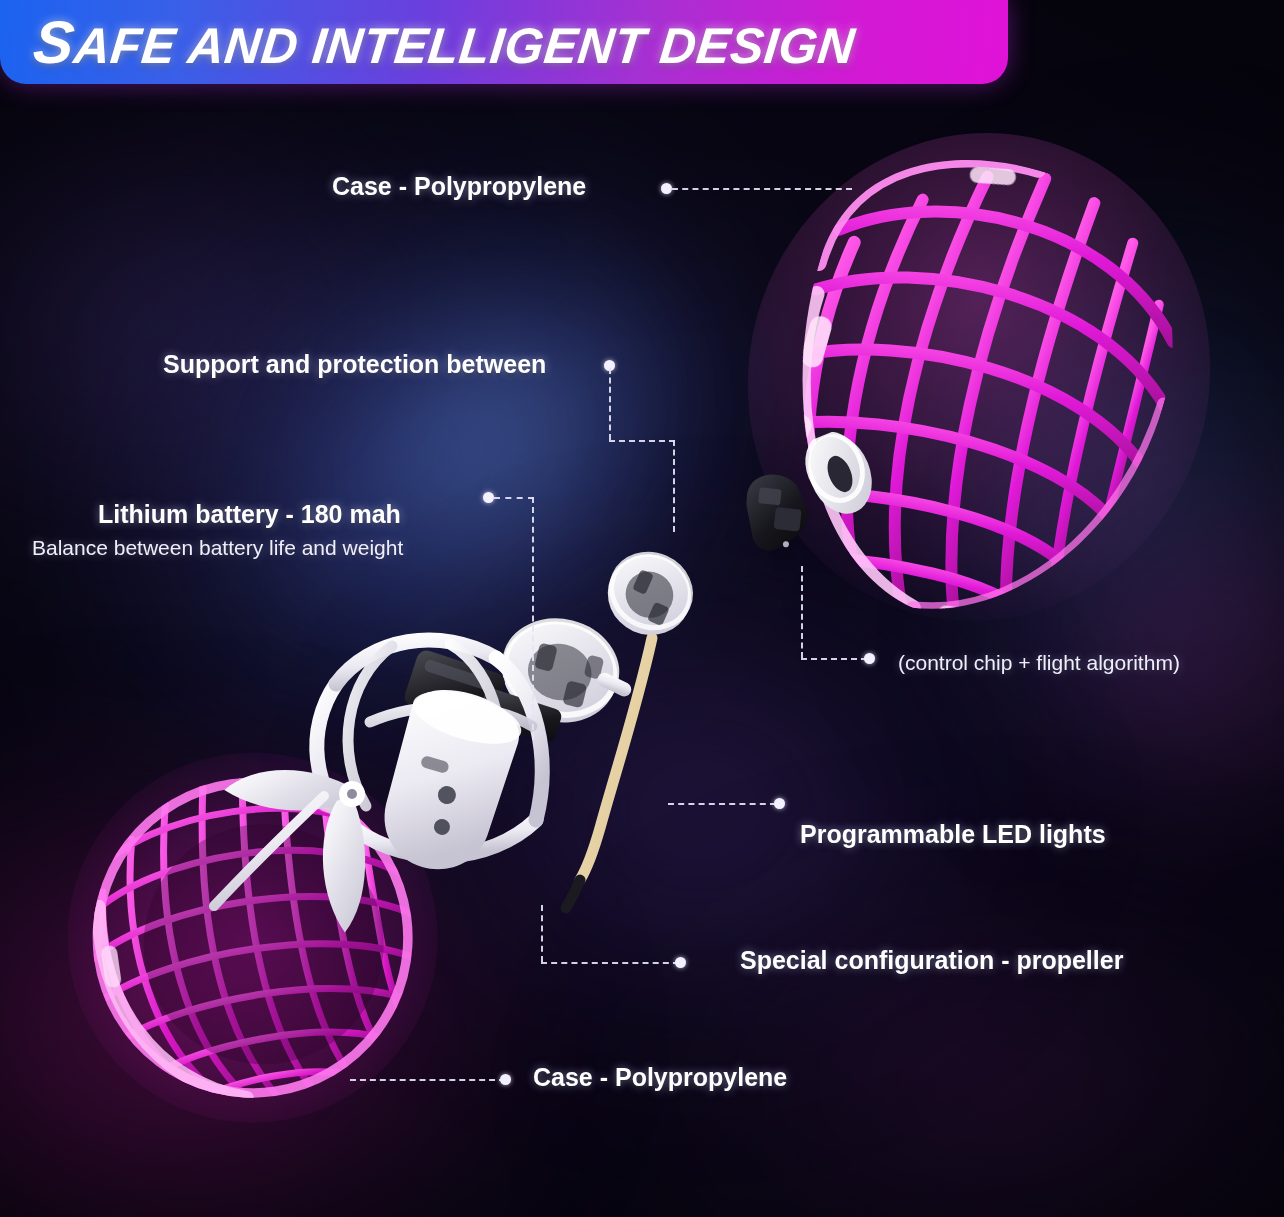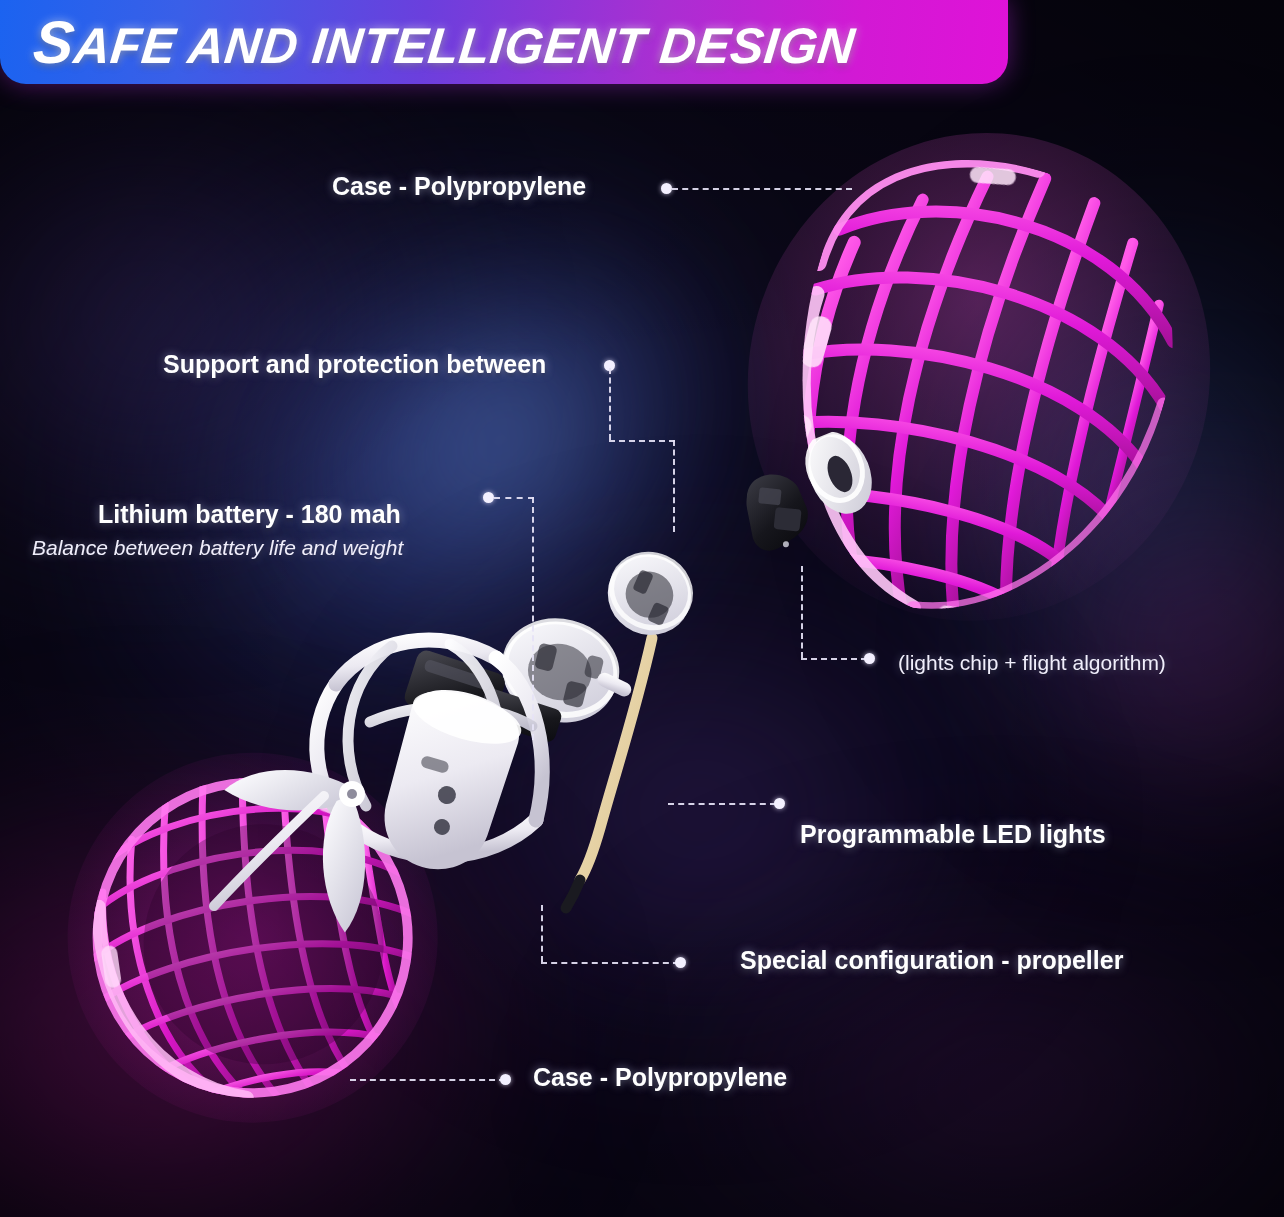--- a/index.html
+++ b/index.html
@@ -370,25 +370,25 @@
     <div class="label" style="left:332px;top:172px;">
       <div class="ttl">Case - Polypropylene</div>
     </div>
 
     <div class="label" style="left:163px;top:350px;">
       <div class="ttl">Support and protection between</div>
     </div>
 
     <div class="label" style="left:98px;top:460px;margin-top:40px;">
       <div class="ttl">Lithium battery - 180 mah</div>
-      <div class="sub" style="margin-left:-66px;font-style:italic;">Balance between battery life and weight</div>
+      <div class="sub" style="margin-left:-66px;">Balance between battery life and weight</div>
     </div>
 
     <div class="label right" style="left:893px;top:644px;">
-      <div class="sub" style="margin-left:5px;">(lights chip + flight algorithm)</div>
+      <div class="sub" style="margin-left:5px;">(control chip + flight algorithm)</div>
     </div>
 
     <div class="label right" style="left:800px;top:820px;">
       <div class="ttl">Programmable LED lights</div>
     </div>
 
     <div class="label right" style="left:740px;top:946px;">
       <div class="ttl">Special configuration - propeller</div>
     </div>
 

